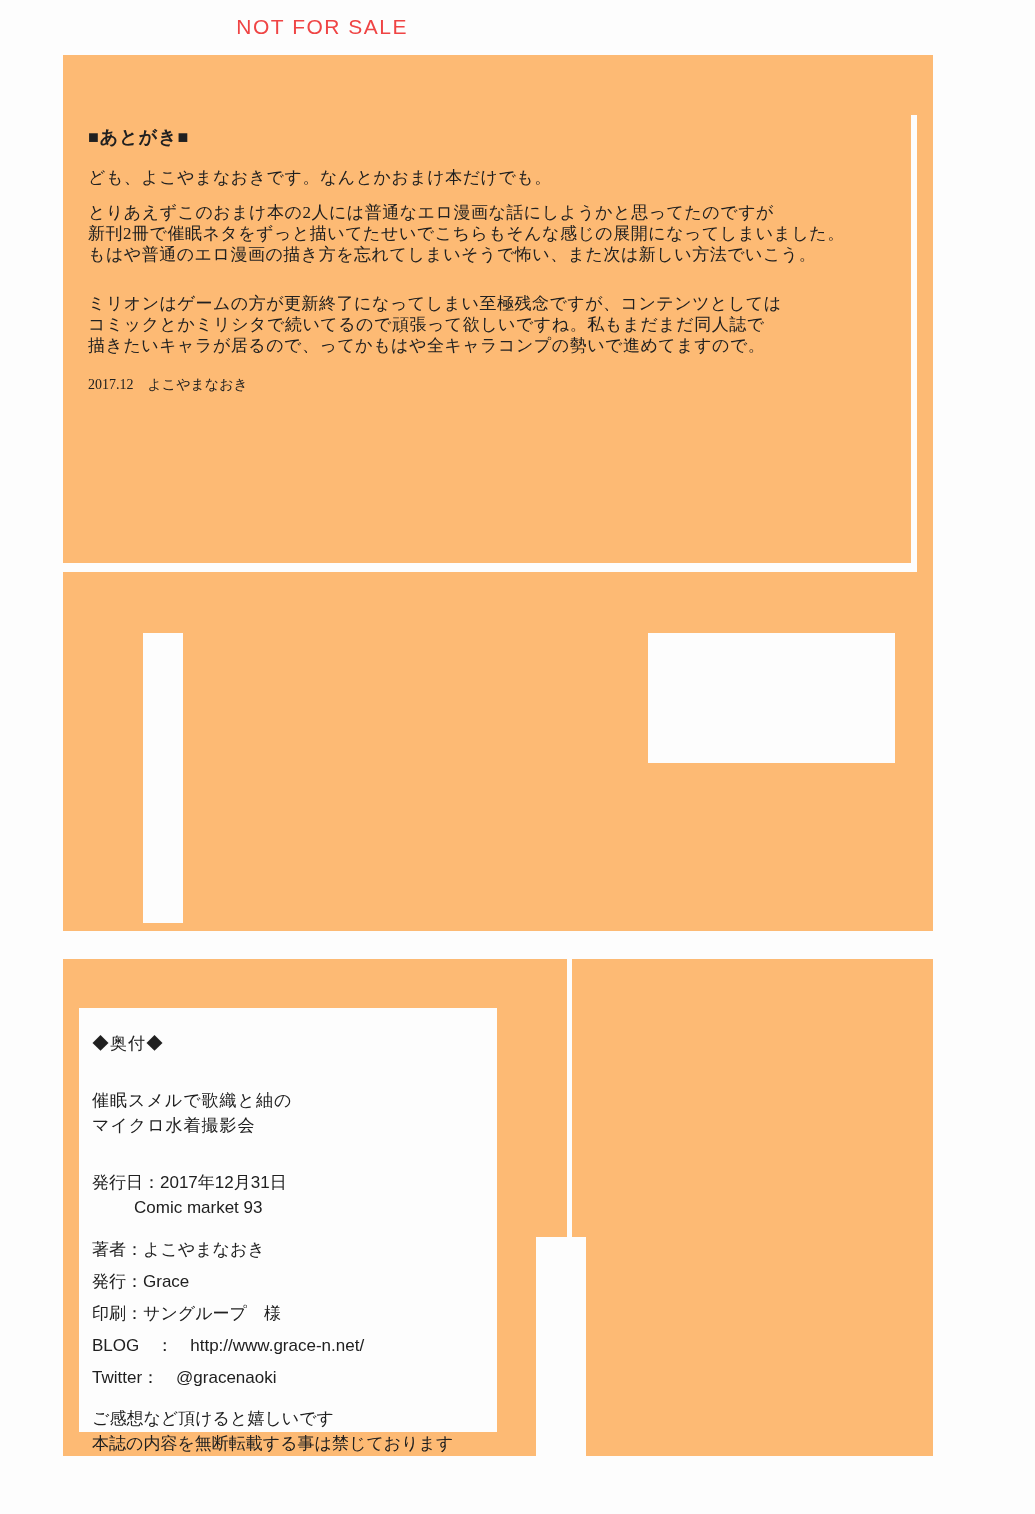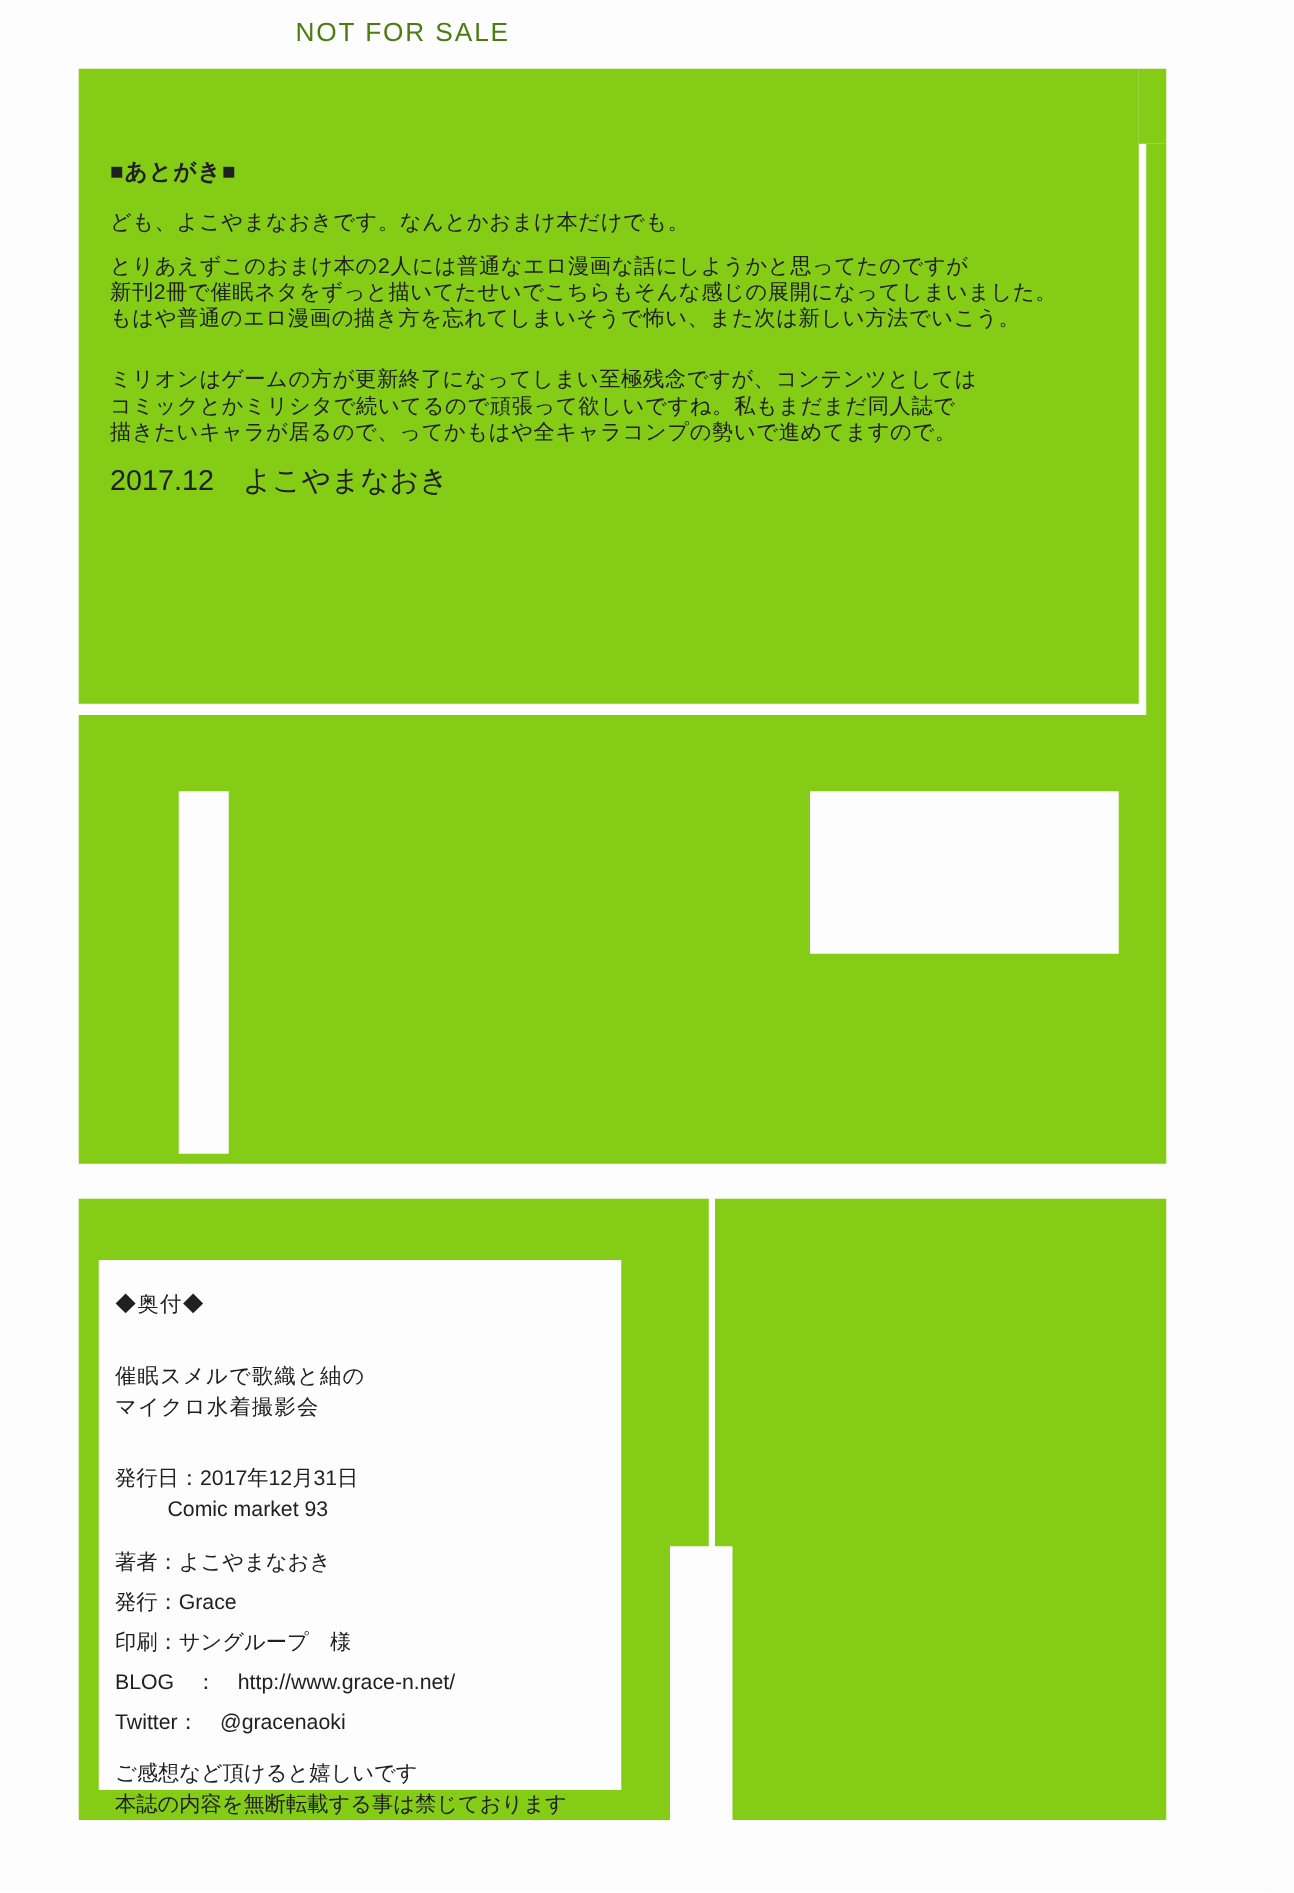--- a/index.html
+++ b/index.html
@@ -4,54 +4,54 @@
 <style>
   html,body{margin:0;padding:0;background:#ffffff;}
   .page{
     position:relative;
     width:1035px;height:1514px;
     background:#fdfdfd;
     font-family:"Liberation Sans", sans-serif;
     color:#202020;
     overflow:hidden;
   }
-  .gray{position:absolute;background:#84cc16;}
+  .gray{position:absolute;background:#fdba74;font-family:Liberation Serif, serif;}
   .white-cut{position:absolute;background:#fdfdfd;}
   
   .afterword-panel{
     left:63px;top:55px;width:848px;height:508px;
     box-sizing:border-box;
     padding:70px 20px 0 25px;
   }
   .afterword-panel .heading{
     font-size:18px;line-height:24px;font-weight:bold;letter-spacing:1px;
     white-space:nowrap;
   }
   .para{font-size:17px;line-height:21px;white-space:nowrap;overflow:hidden;letter-spacing:0.5px;}
   .para.p1{margin-top:18px;}
   .para.p2{margin-top:22px;}
   .para.p3{margin-top:14px;}
   .para.p4{margin-top:28px;}
   .para.p5{margin-top:12px;}
-  .signature{margin-top:18px;font-size:23px;line-height:21px;white-space:nowrap;}
+  .signature{margin-top:18px;font-size:14px;line-height:21px;white-space:nowrap;}
   
   .gray-corner{left:911px;top:55px;width:22px;height:60px;}
   .gray-right-strip{left:917px;top:115px;width:16px;height:458px;}
   .gray-middle{left:63px;top:572px;width:870px;height:359px;}
   .cutout-strip{left:143px;top:633px;width:40px;height:290px;}
   .cutout-box{left:648px;top:633px;width:247px;height:130px;}
   
   .nfs-band{
     left:514px;top:906px;width:421px;height:53px;
     background:#fdfdfd;
     box-sizing:border-box;
     text-align:right;padding-right:13px;
   }
   .nfs-text{
-    font-size:21px;line-height:53px;letter-spacing:1.5px;color:#4d7c0f;
+    font-size:21px;line-height:53px;letter-spacing:1.5px;color:#ef4444;
     white-space:nowrap;
   }
   
   .bottom-left{left:63px;top:959px;width:504px;height:497px;}
   .bottom-right{left:572px;top:959px;width:361px;height:497px;}
   .notch{left:536px;top:1237px;width:50px;height:219px;}
   
   .colophon-box{
     position:absolute;left:79px;top:1008px;width:418px;height:424px;
     background:#fdfdfd;

